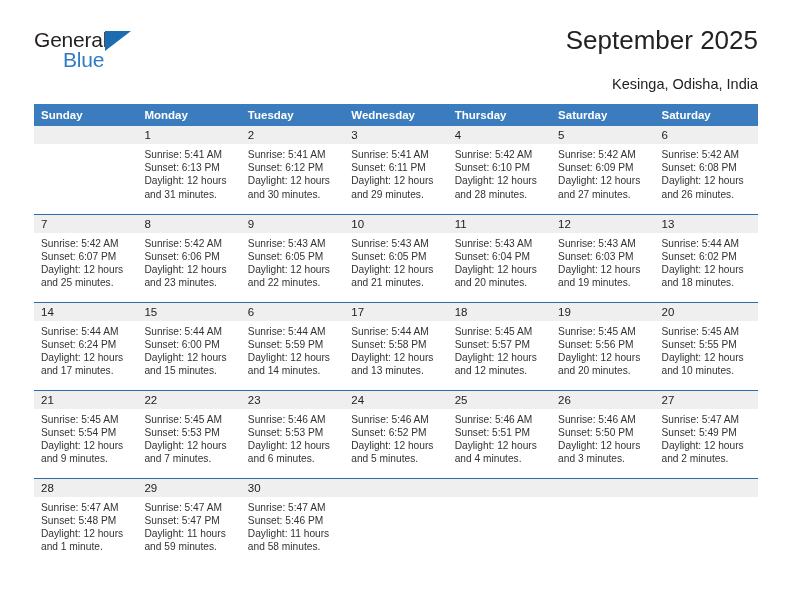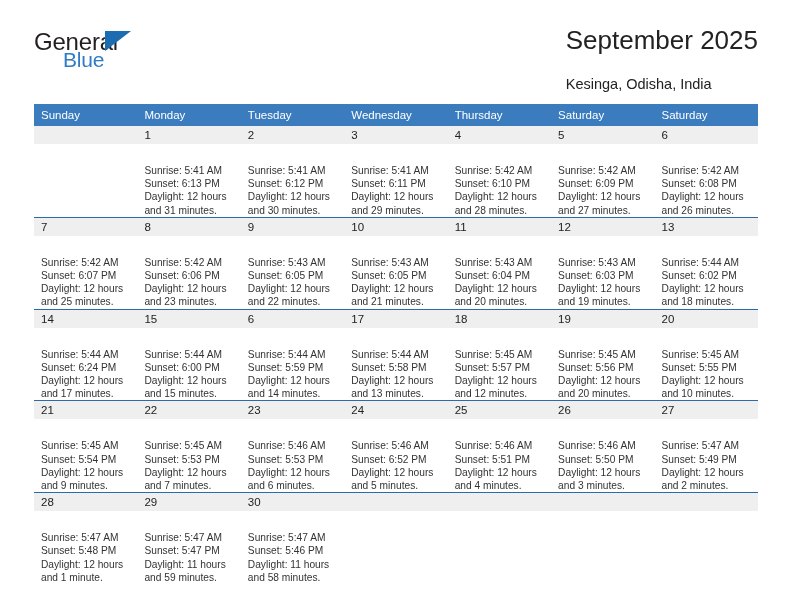--- a/index.html
+++ b/index.html
@@ -27,21 +27,21 @@
     position: absolute;
     left: 34px;
     top: 28px;
     width: 120px;
     height: 52px;
   }
   .logo-general {
     position: absolute;
     left: 0;
     top: 0;
-    font-size: 24px;
+    font-size: 21px;
     letter-spacing: -0.2px;
     color: #231f20;
     font-family: "Liberation Sans", sans-serif;
   }
   .logo-triangle {
     position: absolute;
     left: 71px;
     top: 3px;
     width: 0;
     height: 0;
@@ -55,21 +55,21 @@
     font-size: 21px;
     letter-spacing: -0.2px;
     color: #2e7cc4;
     font-family: "Liberation Sans", sans-serif;
     text-align: center;
   }
   .title-block {
     position: absolute;
     right: 34px;
     top: 26px;
-    text-align: left;
+    text-align: right;
   }
   .cal-title {
     font-size: 26px;
     font-weight: normal;
     color: #222222;
     line-height: 1.15;
     white-space: nowrap;
   }
   .cal-subtitle {
     font-size: 14.5px;
@@ -84,21 +84,21 @@
     left: 34px;
     top: 104px;
     width: 724px;
     border-collapse: collapse;
     table-layout: fixed;
   }
   .calendar th {
     background: #3a7cbe;
     color: #ffffff;
     font-size: 11.5px;
-    font-weight: normal;
+    font-weight: bold;
     text-align: left;
     padding: 5px 0 5px 7px;
     height: 21px;
     border: none;
   }
   .calendar td {
     vertical-align: top;
     padding: 0;
     border: none;
     width: 103.43px;
@@ -117,21 +117,21 @@
     font-size: 11.5px;
     color: #222222;
     padding: 3px 0 3px 7px;
     height: 18px;
     line-height: 12px;
   }
   .daynum.empty {
     background: #efefef;
   }
   .cell-lines {
-    padding: 20px 5px 0 7px;
+    padding: 4px 5px 0 7px;
     font-size: 10.2px;
     line-height: 13.2px;
     color: #333333;
   }
   .cell-lines div { white-space: nowrap; }
   td.blank .daynum { background: #efefef; }
   td.blank .cell-lines { visibility: hidden; }
 </style>
 </head>
 <body>

